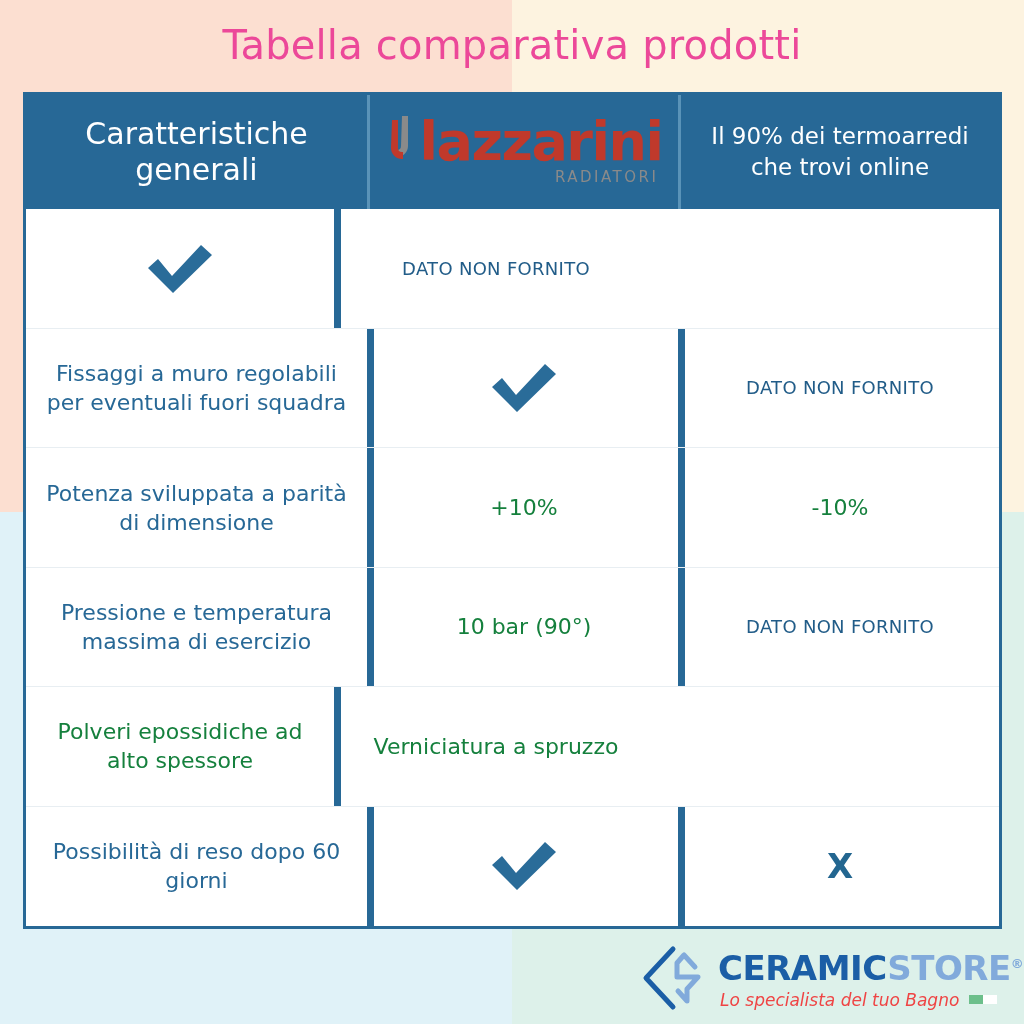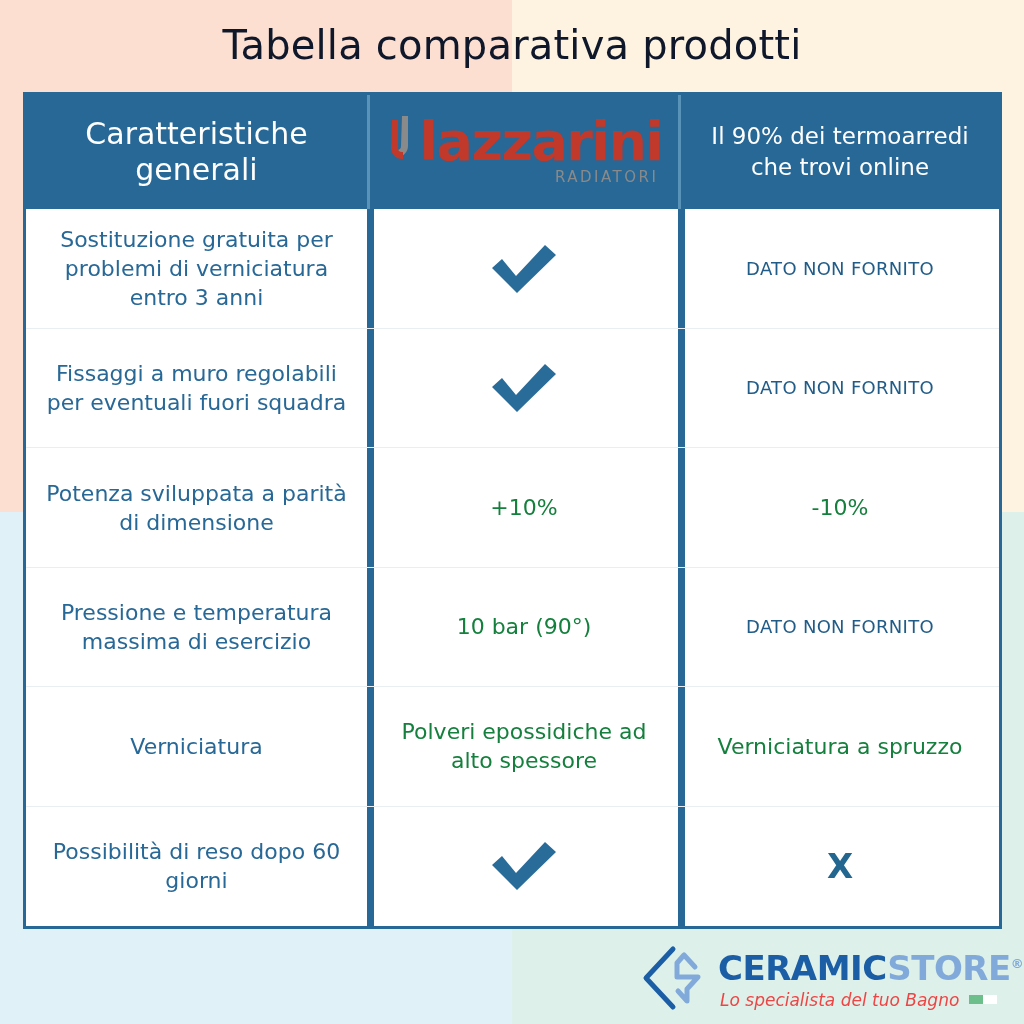--- a/index.html
+++ b/index.html
@@ -26,21 +26,21 @@
   #bg-br { left: 512px; top: 512px; width: 512px; height: 512px; background: #ddf1ea; }
 
   
   #title {
     position: absolute;
     left: 0; top: 18px;
     width: 1024px;
     text-align: center;
     font-size: 40px;
     font-weight: 400;
-    color: #0f172a;
+    color: #ec4899;
     letter-spacing: 0.2px;
     line-height: 54px;
     white-space: nowrap;
   }
 
   
   #table {
     position: absolute;
     left: 23px;
     top: 92px;
@@ -240,23 +240,20 @@
           <span id="lazzarini-sub">RADIATORI</span>
         </div>
       </div>
 
       <div class="cell c3">
         <span id="header-title-3">Il 90% dei termoarredi che trovi online</span>
       </div>
     </div>
 
     <div class="row body-row">
-      <div class="cell c1">
-        <span class="feature-text">Sostituzione gratuita per problemi di verniciatura entro 3 anni</span>
-      </div>
       <div class="cell c2">
         <span class="check-icon">
           <svg width="72" height="56" viewBox="0 0 72 56">
             <path d="M4 27 L14 18 L28 35 L57 4 L68 14 L29 52 Z" fill="#2a6c99"></path>
           </svg>
         </span>
       </div>
       <div class="cell c3">
         <span class="value-na">DATO NON FORNITO</span>
       </div>
@@ -296,23 +293,20 @@
       </div>
       <div class="cell c2">
         <span class="value-text">10 bar (90°)</span>
       </div>
       <div class="cell c3">
         <span class="value-na">DATO NON FORNITO</span>
       </div>
     </div>
 
     <div class="row body-row">
-      <div class="cell c1">
-        <span class="feature-text">Verniciatura</span>
-      </div>
       <div class="cell c2">
         <span class="value-text">Polveri epossidiche ad alto spessore</span>
       </div>
       <div class="cell c3">
         <span class="value-text">Verniciatura a spruzzo</span>
       </div>
     </div>
 
     <div class="row body-row">
       <div class="cell c1">

